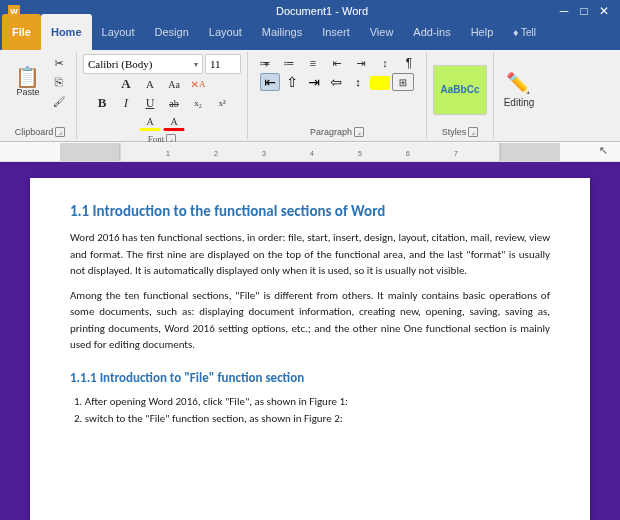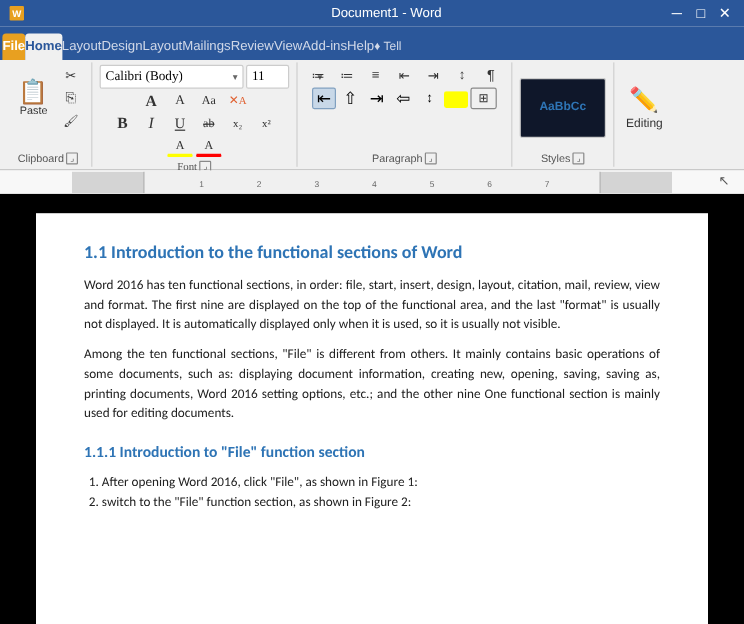--- a/index.html
+++ b/index.html
@@ -37,26 +37,26 @@
 
     
     .ribbon-tabs {
       background: #2b579a;
       display: flex;
       align-items: flex-end;
       padding: 0 2px;
       height: 28px;
     }
     .ribbon-tab {
-      padding: 4px 0;
+      padding: 4px 10px;
       font-size: 11px;
       color: #d0d8e8;
       cursor: pointer;
       border-radius: 3px 3px 0 0;
-      height: 22px;
+      height: 36px;
       display: flex; align-items: center;
     }
     .ribbon-tab.active {
       background: #f0f0f0;
       color: #2b579a;
       font-weight: 600;
     }
 
     
     .ribbon {
@@ -179,21 +179,21 @@
       display: flex;
       align-items: center;
       font-size: 8px;
       color: #888;
       padding-left: 60px;
       position: relative;
     }
 
     
     .document-area {
-      background: #000000;
+      background: #4c1d95;
       height: calc(520px - 22px - 28px - 92px - 20px);
       overflow-y: auto;
       display: flex;
       justify-content: center;
       padding: 16px 20px;
     }
 
     .page {
       background: white;
       width: 560px;
@@ -248,21 +248,21 @@
   </div>
 </div>
 
 <div class="ribbon-tabs">
   <div class="ribbon-tab" style="background:#e8a020;color:white;font-weight:600;">File</div>
   <div class="ribbon-tab active">Home</div>
   <div class="ribbon-tab">Layout</div>
   <div class="ribbon-tab">Design</div>
   <div class="ribbon-tab">Layout</div>
   <div class="ribbon-tab">Mailings</div>
-  <div class="ribbon-tab">Review</div>
+  <div class="ribbon-tab">Insert</div>
   <div class="ribbon-tab">View</div>
   <div class="ribbon-tab">Add-ins</div>
   <div class="ribbon-tab">Help</div>
   <div class="ribbon-tab" style="font-size:10px;">♦ Tell</div>
 </div>
 
 <div class="ribbon">
 
   <div class="ribbon-group">
     <div class="ribbon-row">
@@ -337,21 +337,21 @@
       <div class="ribbon-btn-small" style="font-size:10px; border:1px solid #888;">⊞</div>
     </div>
     <div class="ribbon-group-label">
       <span>Paragraph</span>
       <div class="group-expand">⌟</div>
     </div>
   </div>
 
   <div class="ribbon-group" style="min-width:60px;">
     <div style="display:flex;flex-direction:column;align-items:center;flex:1;justify-content:center;gap:2px;">
-      <div style="width:72px;height:50px;border:1px solid #ccc;border-radius:2px;background:#0f172a;display:flex;align-items:center;justify-content:center;font-size:10px;color:#2e74b5;font-weight:600;">AaBbCc</div>
+      <div style="width:54px;height:50px;border:1px solid #ccc;border-radius:2px;background:#bef264;display:flex;align-items:center;justify-content:center;font-size:10px;color:#2e74b5;font-weight:600;">AaBbCc</div>
     </div>
     <div class="ribbon-group-label">
       <span>Styles</span>
       <div class="group-expand">⌟</div>
     </div>
   </div>
 
   <div class="ribbon-group editing-group" style="min-width:50px;">
     <div style="display:flex;flex-direction:column;align-items:center;flex:1;justify-content:center;gap:2px;">
       <div style="font-size:20px;">✏️</div>

